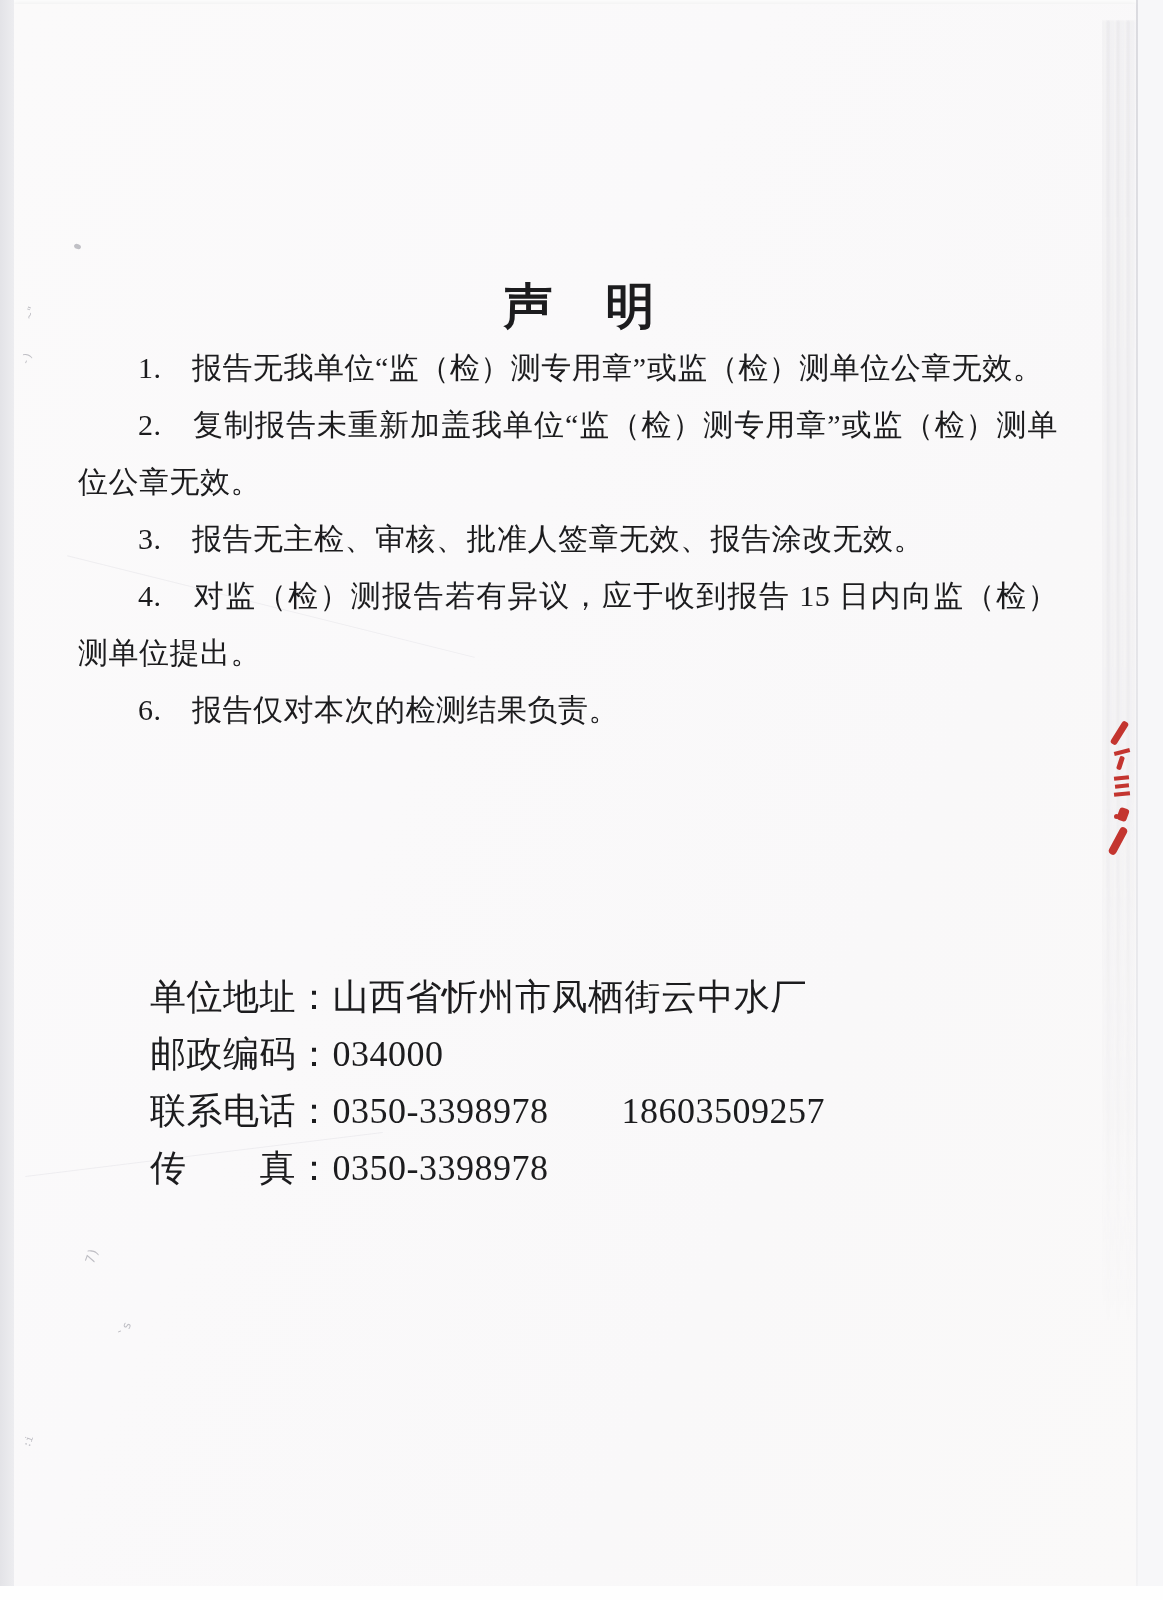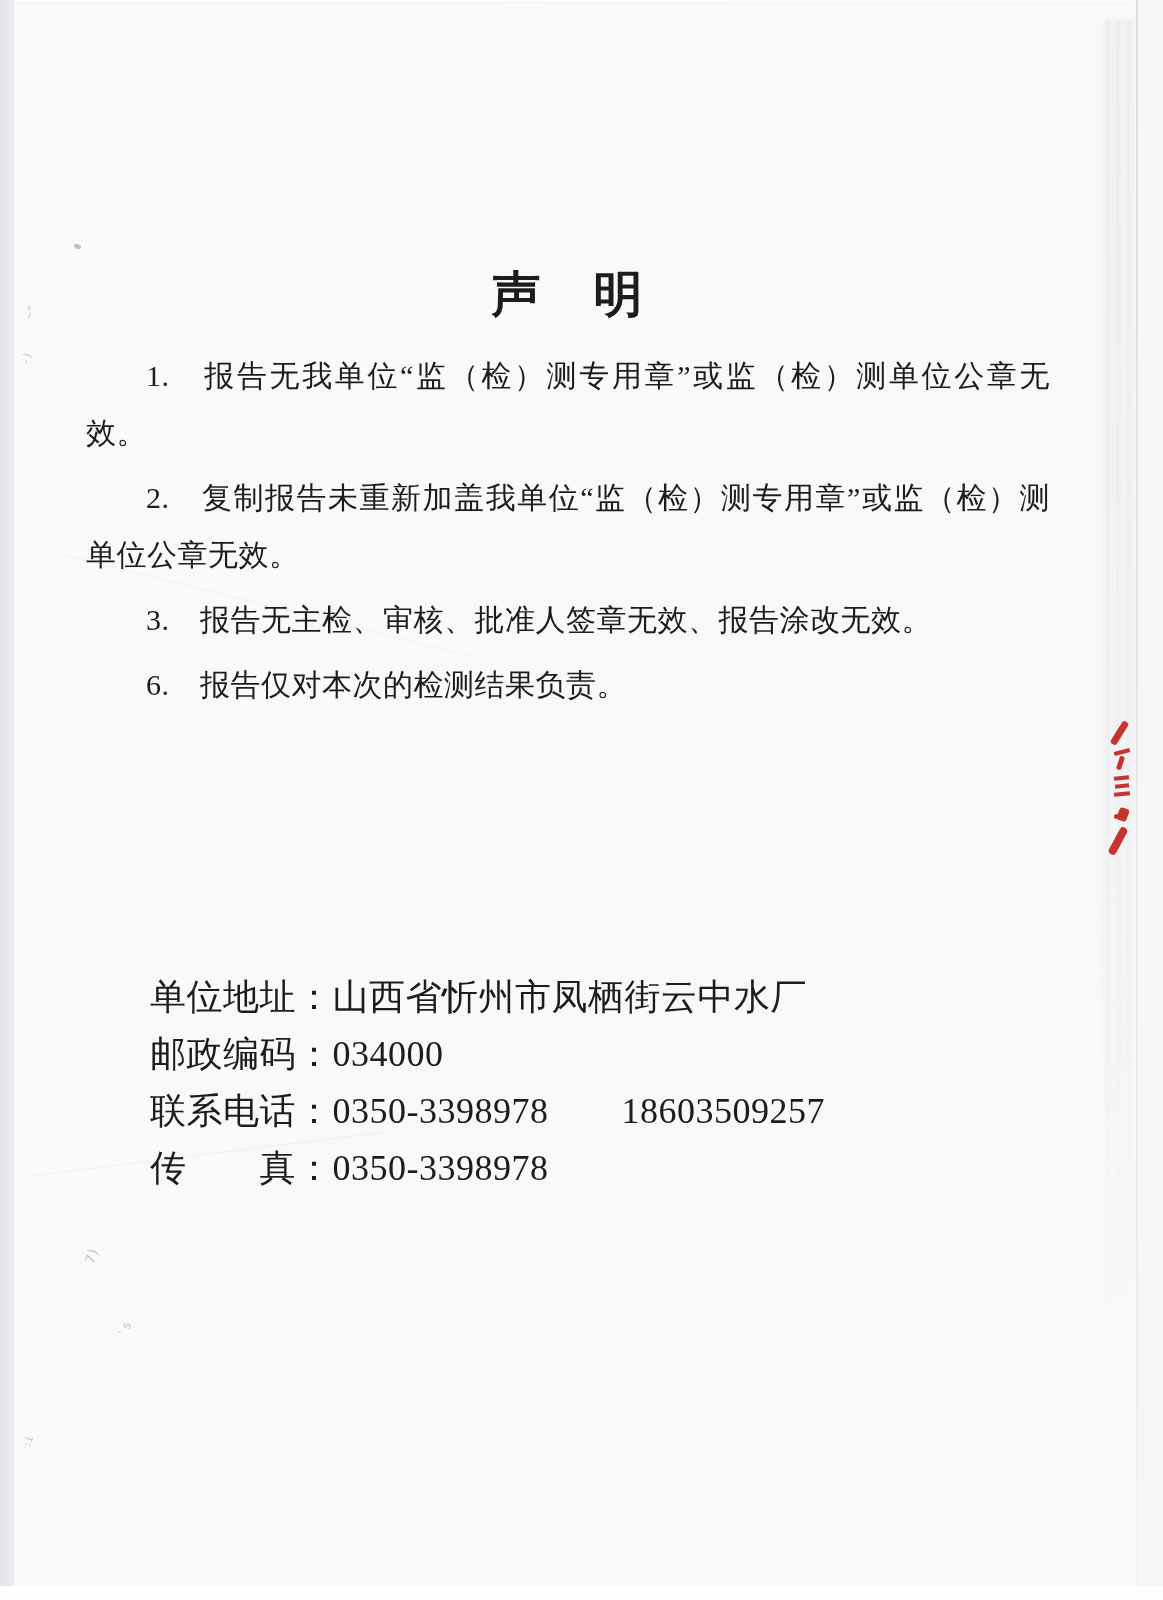--- a/index.html
+++ b/index.html
@@ -48,25 +48,25 @@
   .content{
     position:absolute;left:78px;top:0;width:980px;color:var(--ink,#1c1c1e);
   }
   .doc-title{
     position:absolute;top:266px;left:0;width:100%;
     text-align:center;
     font-family:"Liberation Sans","DejaVu Sans",sans-serif;
     font-weight:900;
     font-size:49px;line-height:56px;
     letter-spacing:2px;
-    margin:0;
+    margin:12px;
   }
   .items{position:absolute;top:339px;left:0;width:100%;}
   .items p{
-    margin:8px;
+    margin:0;
     font-size:30px;line-height:57px;
     text-indent:2em;
     text-align:justify;
     letter-spacing:0.5px;
   }
   .contact{position:absolute;top:969px;left:0;width:100%;}
   .contact p{
     margin:0;
     font-size:36px;line-height:57px;
     text-indent:2em;
@@ -118,20 +118,21 @@
 <div class="right-margin"></div>
 <div class="edge-bottom"></div>
 
 <div class="content">
   <h1 class="doc-title">声　明</h1>
 
   <div class="items">
     <p>1.　报告无我单位“监（检）测专用章”或监（检）测单位公章无效。</p>
     <p>2.　复制报告未重新加盖我单位“监（检）测专用章”或监（检）测单位公章无效。</p>
     <p>3.　报告无主检、审核、批准人签章无效、报告涂改无效。</p>
+    <p>4.　对监（检）测报告若有异议，应于收到报告 15 日内向监（检）测单位提出。</p>
     <p>6.　报告仅对本次的检测结果负责。</p>
   </div>
 
   <div class="contact">
     <p><span>单位地址：</span><span>山西省忻州市凤栖街云中水厂</span></p>
     <p><span>邮政编码：</span><span>034000</span></p>
     <p><span>联系电话：</span><span>0350-3398978　　18603509257</span></p>
     <p><span>传　　真：</span><span>0350-3398978</span></p>
   </div>
 </div>

